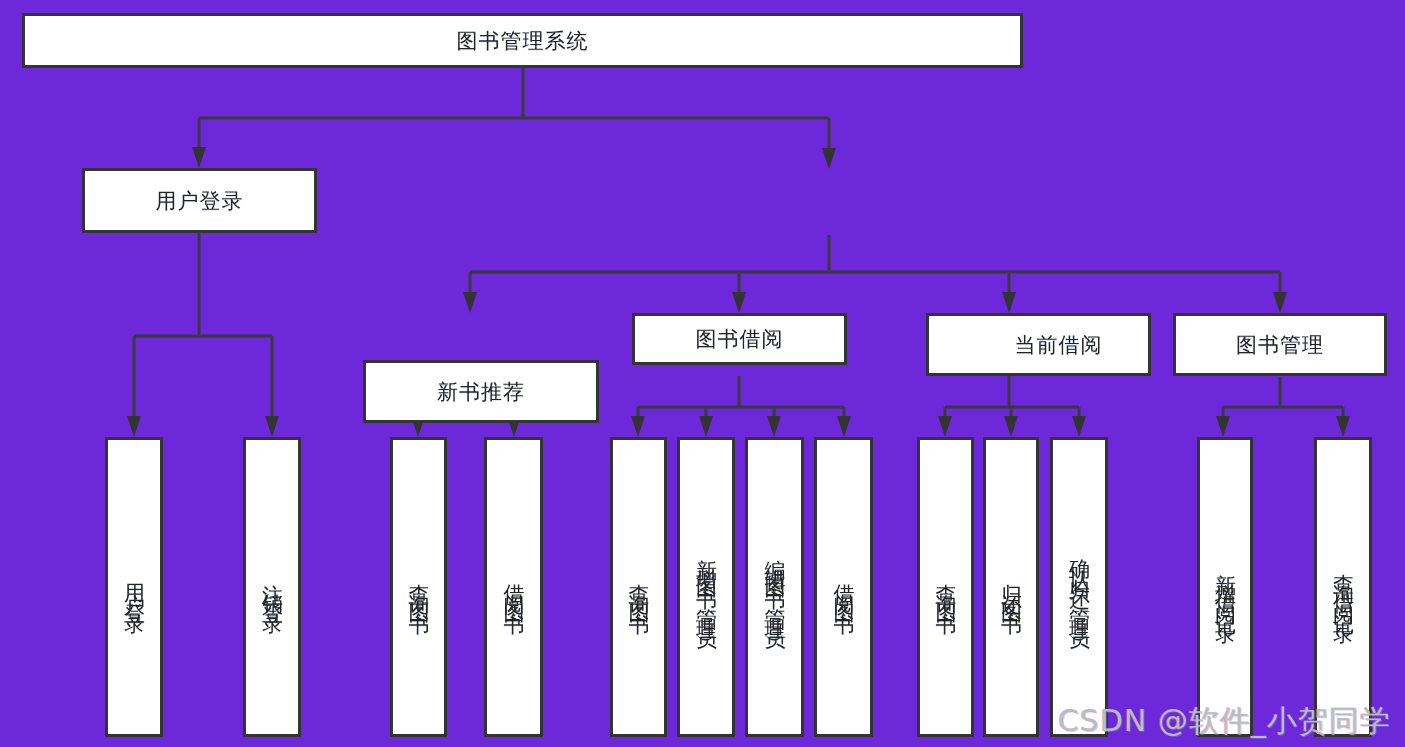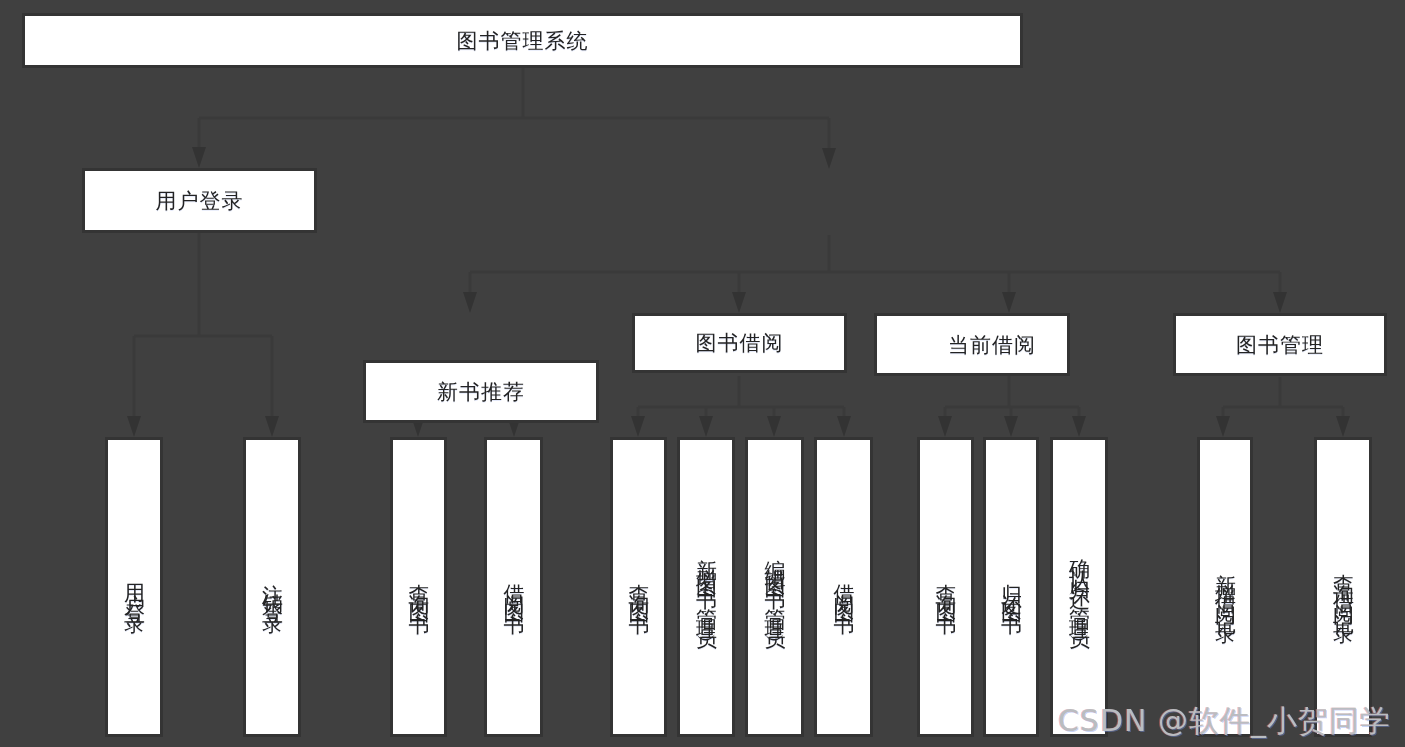--- a/index.html
+++ b/index.html
@@ -1,21 +1,21 @@
 <!DOCTYPE html>
 <html><head>
 <meta charset="utf-8">
 <style>
   html,body{margin:0;padding:0;background:#ffffff;}
   body{
     width:1405px;height:747px;overflow:hidden;
     font-family:"DejaVu Sans","Liberation Sans",sans-serif;
     color:#222;
   }
-  .stage{position:relative;width:1405px;height:747px;background:#404040;text-align:right;}
+  .stage{position:relative;width:1405px;height:747px;background:#6d28d9;text-align:right;}
   svg.wires{position:absolute;left:0;top:0;z-index:1;}
 
   
   .hbox,.vbox{
     position:absolute;z-index:2;box-sizing:border-box;
     background:#fff;border:3px solid #343434;
     display:flex;align-items:center;justify-content:center;
     font-size:21px;color:#232323;
     text-shadow:0 1px 0 rgba(110,140,230,0.18);
     white-space:nowrap;
@@ -28,22 +28,22 @@
     white-space:normal;
   }
 
   
   #n-root{left:22px;top:13px;width:1001px;height:55px;}
   
   #n-l2-0{left:82px;top:168px;width:235px;height:65px;}
   #n-l2-1{left:712px;top:169px;width:233px;height:66px;}
   
   #n-l3-0{left:363px;top:313px;width:236px;height:63px;margin-top:47px;}
-  #n-l3-1{left:632px;top:313px;width:215px;height:60px;font-family:Liberation Serif, serif;}
-  #n-l3-2{left:874px;top:313px;width:196px;height:63px;padding-left:40px;}
+  #n-l3-1{left:632px;top:313px;width:215px;height:52px;font-family:Liberation Serif, serif;}
+  #n-l3-2{left:926px;top:313px;width:225px;height:63px;padding-left:40px;}
   #n-l3-3{left:1173px;top:313px;width:214px;height:63px;}
   
   #v-login  {left:105px;width:58px;}
   #v-logout {left:243px;width:58px;}
   #v-nr-0{left:390px;width:57px;}
   #v-nr-1{left:484px;width:59px;}
   #v-bb-0{left:610px;width:57px;}
   #v-bb-1{left:677px;width:58px;}
   #v-bb-2{left:745px;width:59px;}
   #v-bb-3{left:814px;width:59px;}

